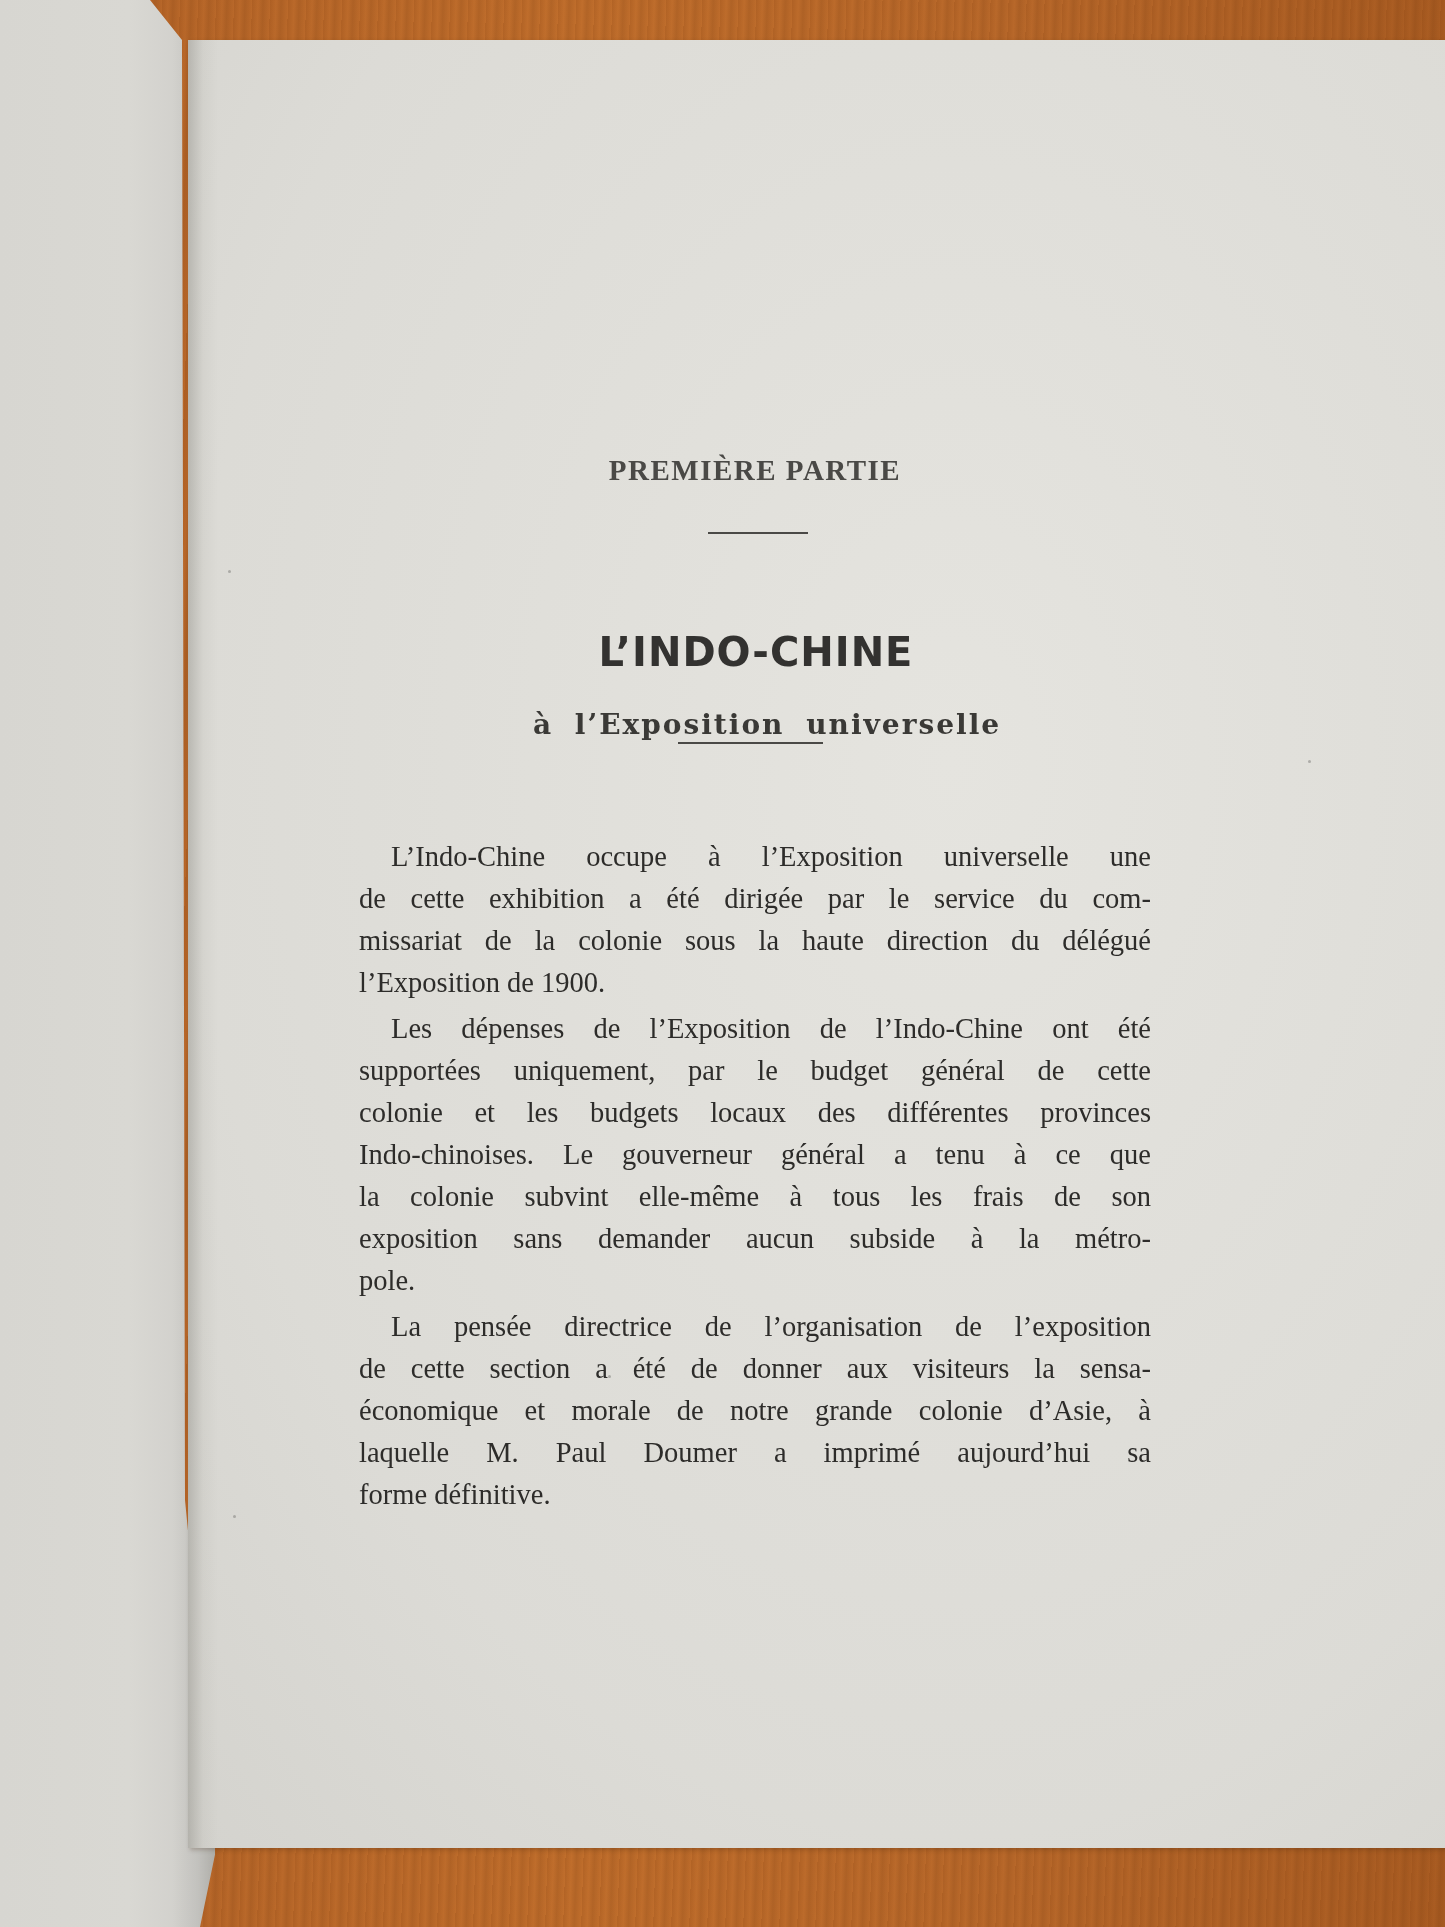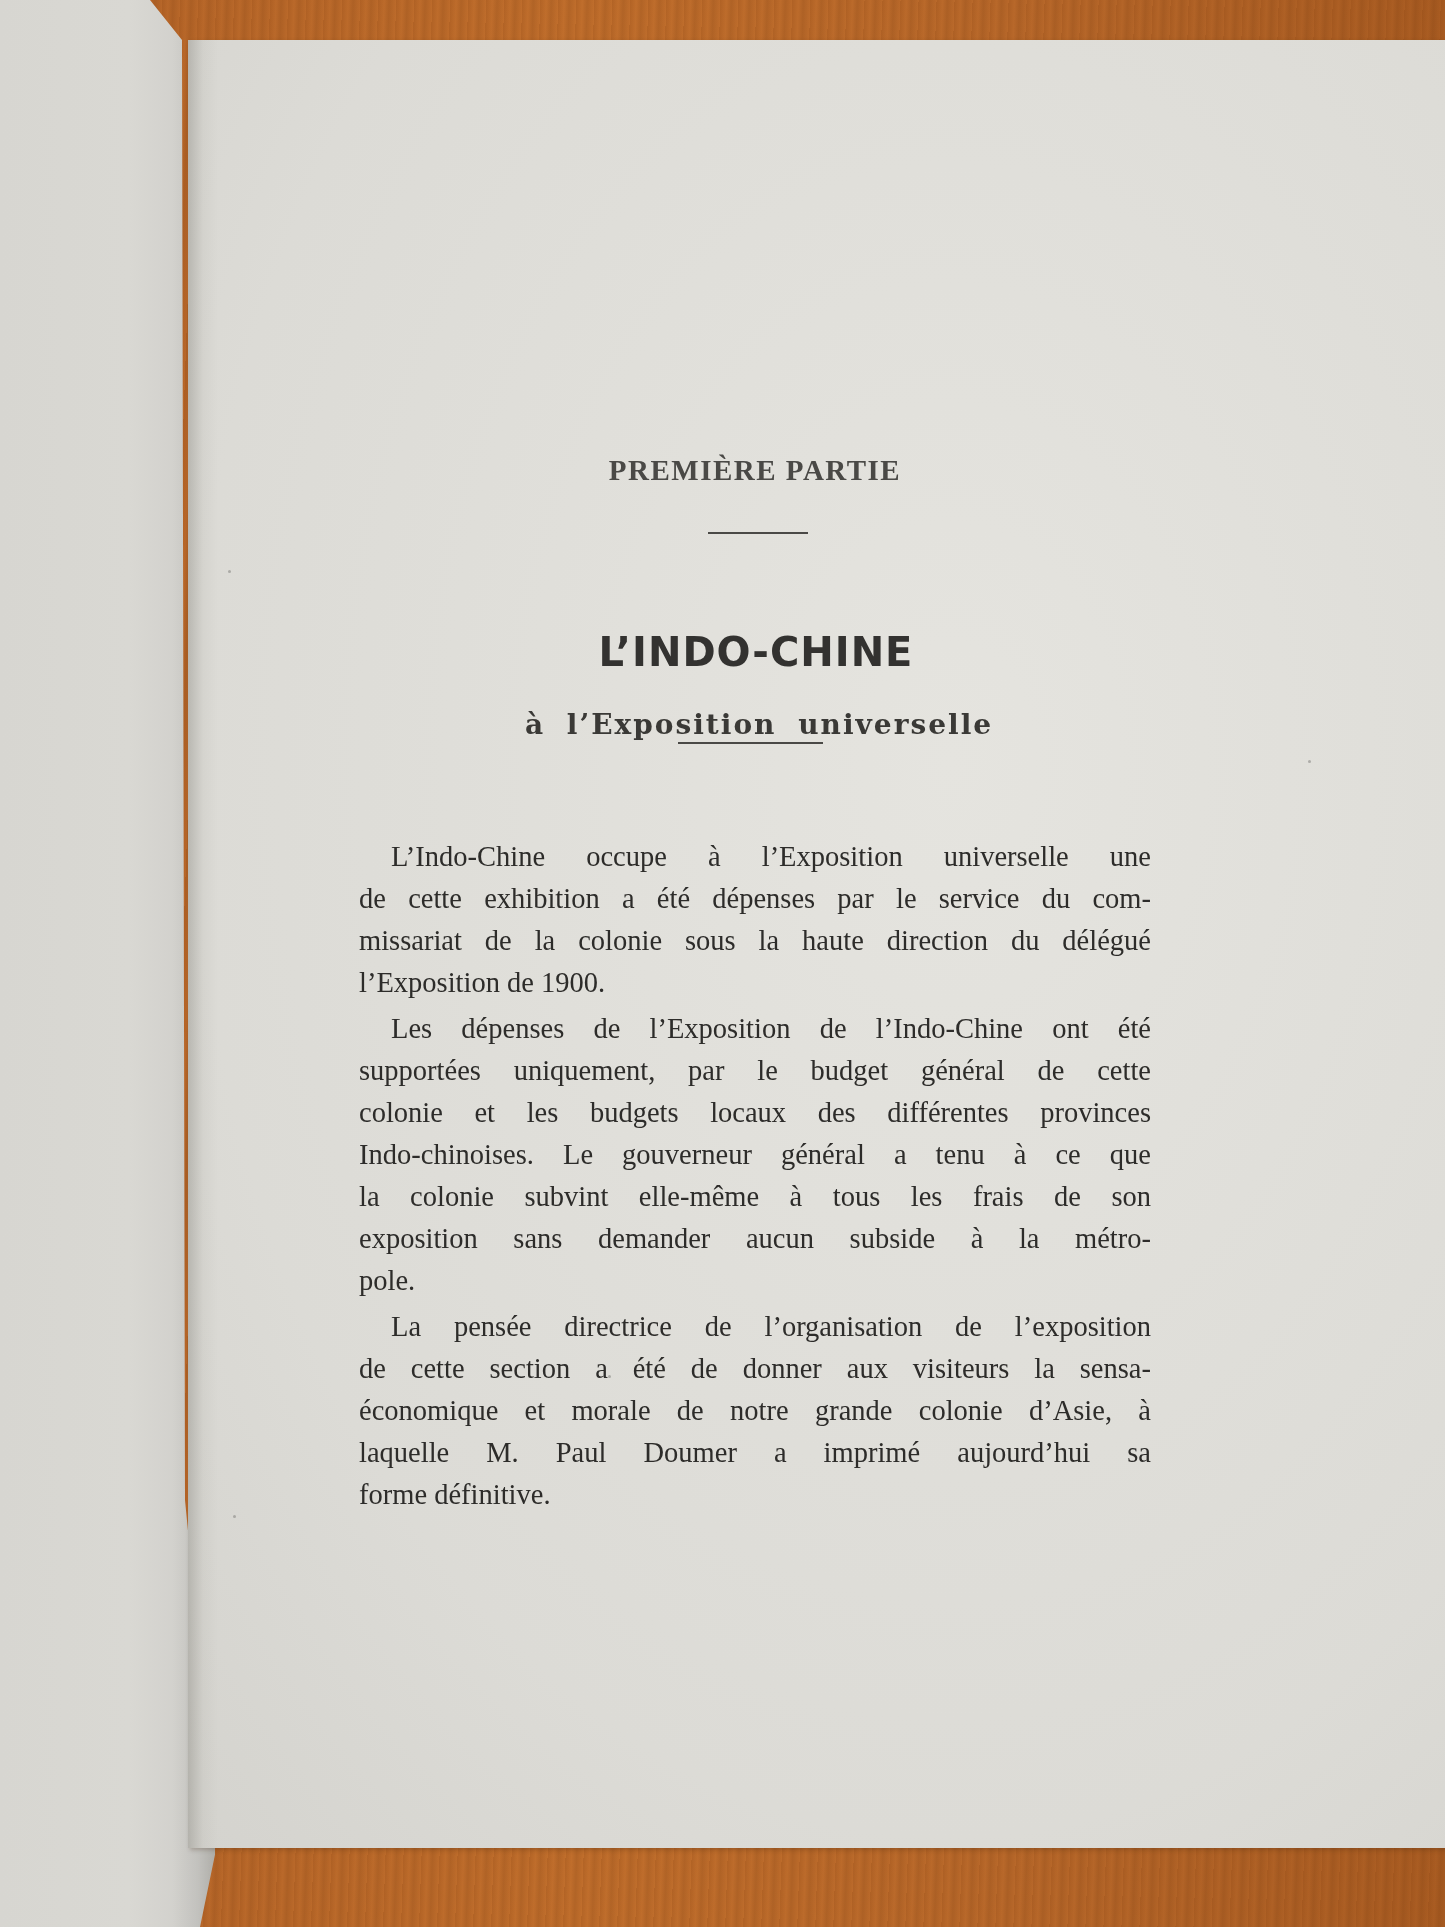--- a/index.html
+++ b/index.html
@@ -95,21 +95,21 @@
       font-family: "DejaVu Sans", sans-serif;
       font-weight: bold;
       font-size: 40px;
       letter-spacing: 1px;
       color: #333230;
       margin: 1px;
     }
     .subtitle {
       position: absolute;
       top: 668px;
-      left: 4px;
+      left: 12px;
       width: 800px;
       text-align: center;
       font-family: "DejaVu Serif", serif;
       font-weight: bold;
       font-size: 28px;
       letter-spacing: 2px;
       word-spacing: 10px;
       color: #3a3936;
       margin: 0;
     }
@@ -168,21 +168,21 @@
   <div class="content">
     <h2 class="part-label">PREMIÈRE PARTIE</h2>
     <div class="rule rule-1"></div>
     <h1 class="main-title">L’INDO-CHINE</h1>
     <h3 class="subtitle">à l’Exposition universelle</h3>
     <div class="rule rule-2"></div>
 
     <div class="body-text">
       <p class="para">
         <span class="line indent">L’Indo-Chine occupe à l’Exposition universelle une</span>
-        <span class="line">de cette exhibition a été dépenses par le service du com-</span>
+        <span class="line">de cette exhibition a été dirigée par le service du com-</span>
         <span class="line">missariat de la colonie sous la haute direction du délégué</span>
         <span class="line last">l’Exposition de 1900.</span>
       </p>
       <p class="para">
         <span class="line indent">Les dépenses de l’Exposition de l’Indo-Chine ont été</span>
         <span class="line">supportées uniquement, par le budget général de cette</span>
         <span class="line">colonie et les budgets locaux des différentes provinces</span>
         <span class="line">Indo-chinoises. Le gouverneur général a tenu à ce que</span>
         <span class="line">la colonie subvint elle-même à tous les frais de son</span>
         <span class="line">exposition sans demander aucun subside à la métro-</span>

